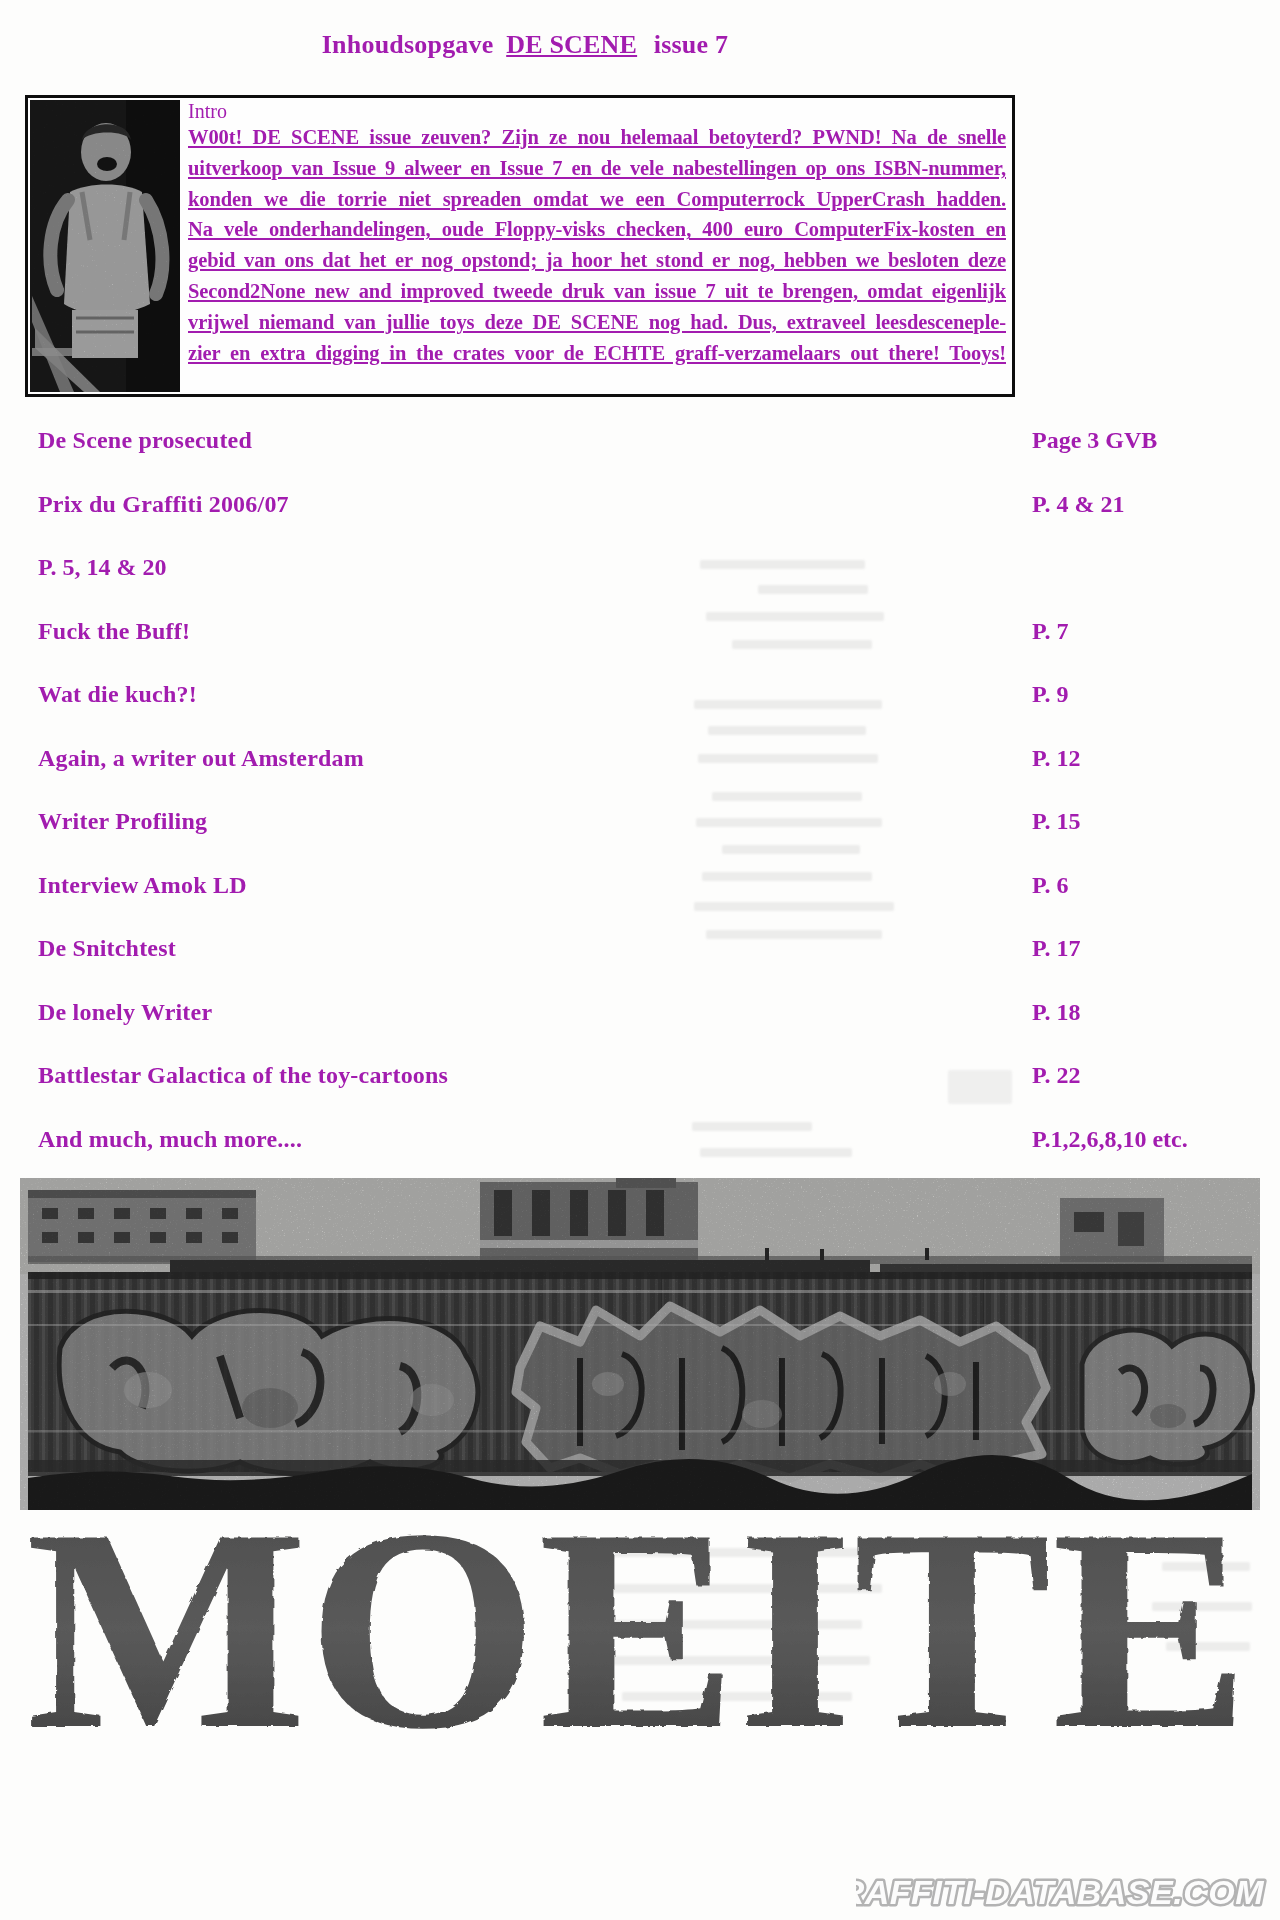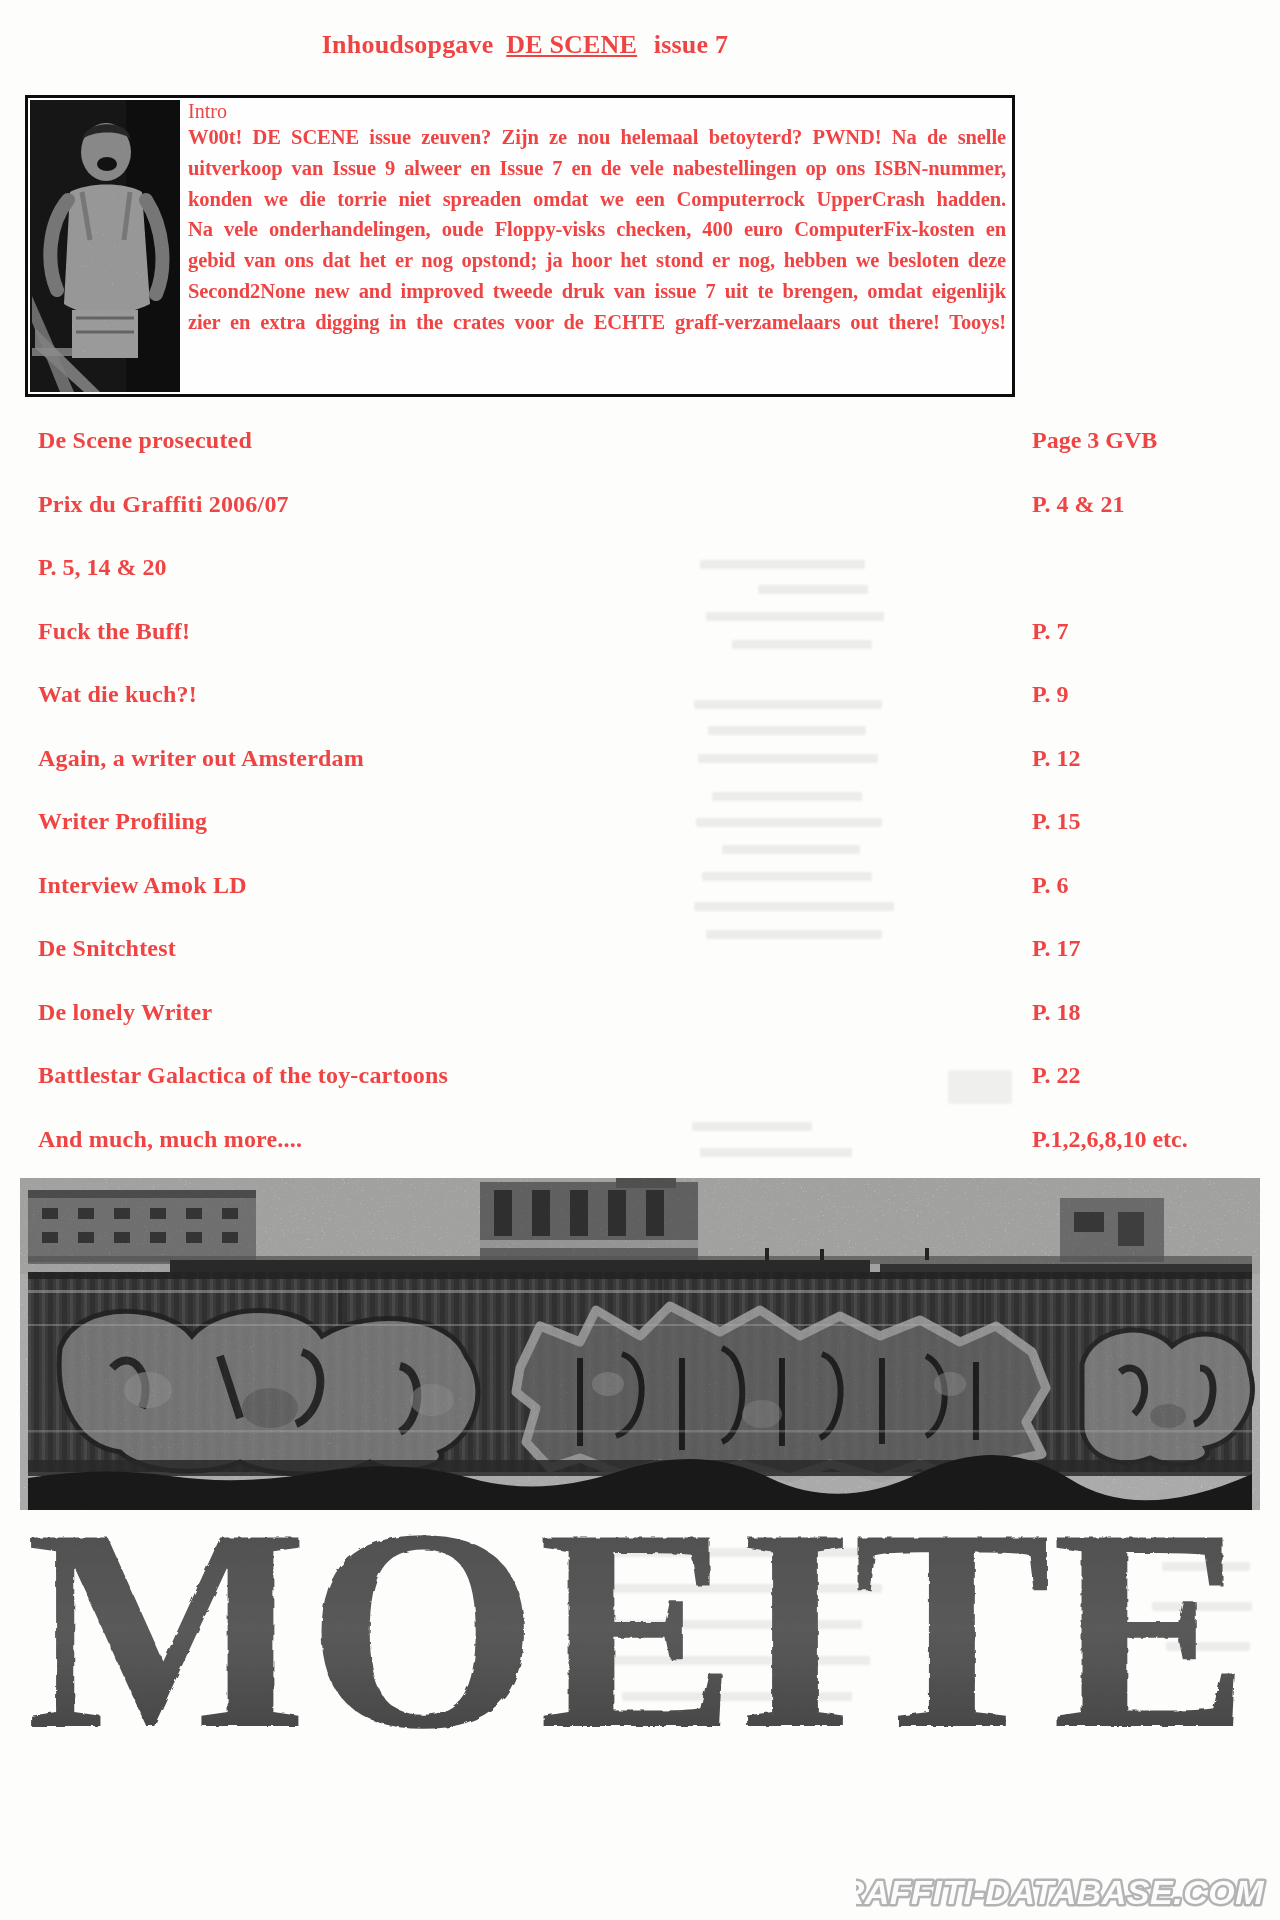--- a/index.html
+++ b/index.html
@@ -1,40 +1,40 @@
 <!DOCTYPE html>
 <html><head>
 <meta charset="utf-8">
 <style>
   html,body{margin:0;padding:0;background:#e8e8e8;}
   .page{
     position:relative;width:1280px;height:1920px;margin:0 auto;
     background:#fdfdfc;overflow:hidden;
-    font-family:"Liberation Serif", serif;color:#ef4444;
+    font-family:"Liberation Serif", serif;color:#a21caf;
   }
   
   .page-title{
     position:absolute;top:30px;left:0;width:1050px;text-align:center;
     font-size:26px;font-weight:bold;letter-spacing:.2px;
   }
   .page-title .zine{text-decoration:underline;margin:0 6px;}
   .page-title .suffix{margin-left:4px;}
   
   .intro-box{
     position:absolute;left:25px;top:95px;width:990px;height:302px;
     border:3px solid #0d0d0d;background:#fefefe;box-sizing:border-box;
   }
   .intro-photo{position:absolute;left:2px;top:2px;width:150px;height:292px;}
   .intro-text{position:absolute;left:160px;top:2px;right:6px;}
   .intro-label{font-size:20px;font-weight:normal;line-height:22px;}
   .intro-line{
     font-size:20.5px;font-weight:bold;line-height:30.8px;
     letter-spacing:-0.1px;
     text-align:justify;text-align-last:justify;
-    overflow:hidden;white-space:normal;
+    overflow:hidden;white-space:normal;text-decoration:underline;
   }
   
   .toc{position:absolute;left:38px;top:427px;width:1218px;}
   .toc-row{display:flex;align-items:baseline;height:63.55px;}
   .toc-title{flex:1;font-size:24px;font-weight:bold;letter-spacing:.2px;}
   .toc-page{width:224px;font-size:24px;font-weight:bold;}
   
   .ghost-bar{
     position:absolute;height:9px;background:#7d7d7d;opacity:.13;
     border-radius:2px;filter:blur(1.2px);
@@ -82,20 +82,21 @@
       <rect width="150" height="292" filter="url(#grainA)" opacity=".35"></rect>
     </svg>
     <div class="intro-text">
       <div class="intro-label">Intro</div>
       <div class="intro-line">W00t! DE SCENE issue zeuven? Zijn ze nou helemaal betoyterd? PWND! Na de snelle</div>
       <div class="intro-line">uitverkoop van Issue 9 alweer en Issue 7 en de vele nabestellingen op ons ISBN-nummer,</div>
       <div class="intro-line">konden we die torrie niet spreaden omdat we een Computerrock UpperCrash hadden.</div>
       <div class="intro-line">Na vele onderhandelingen, oude Floppy-visks checken, 400 euro ComputerFix-kosten en</div>
       <div class="intro-line">gebid van ons dat het er nog opstond; ja hoor het stond er nog, hebben we besloten deze</div>
       <div class="intro-line">Second2None new and improved tweede druk van issue 7 uit te brengen, omdat eigenlijk</div>
+      <div class="intro-line">vrijwel niemand van jullie toys deze DE SCENE nog had. Dus, extraveel leesdesceneple-</div>
       <div class="intro-line">zier en extra digging in the crates voor de ECHTE graff-verzamelaars out there! Tooys!</div>
     </div>
   </div>
 
   <div class="toc">
     <div class="toc-row">
       <div class="toc-title">De Scene prosecuted</div>
       <div class="toc-page">Page 3 GVB</div>
     </div>
     <div class="toc-row">

